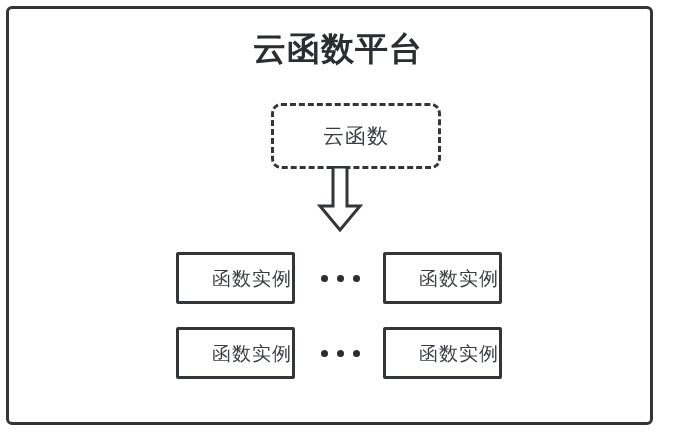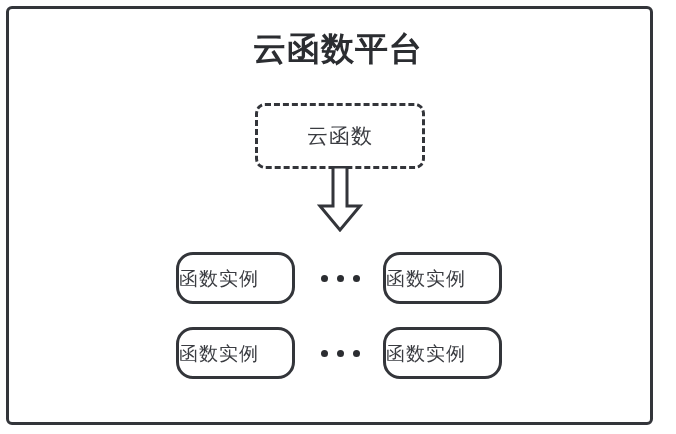--- a/index.html
+++ b/index.html
@@ -45,21 +45,21 @@
     font-weight: bold;
     letter-spacing: 1px;
     color: #2b2d31;
     line-height: 42px;
     white-space: nowrap;
   }
 
   
   .cloud-func-box {
     position: absolute;
-    left: 255px;
+    left: 271px;
     top: 103px;
     width: 170px;
     height: 66px;
     box-sizing: border-box;
     border: 3px dashed #33353a;
     border-radius: 10px;
     background: #ffffff;
     display: flex;
     align-items: center;
     justify-content: center;
@@ -80,25 +80,25 @@
     height: 66px;
   }
 
   
   .inst-box {
     position: absolute;
     box-sizing: border-box;
     width: 119px;
     height: 52px;
     border: 3px solid #33353a;
-    border-radius: 17px;
+    border-radius: 2px;
     background: #ffffff;
     display: flex;
     align-items: center;
-    justify-content: flex-start;
+    justify-content: flex-end;
   }
   .inst-label {
     font-size: 19px;
     color: #3a3c41;
     letter-spacing: 1px;
     line-height: 1;
     white-space: nowrap;
   }
 
   .row1-left  { left: 176px; top: 252px; }

